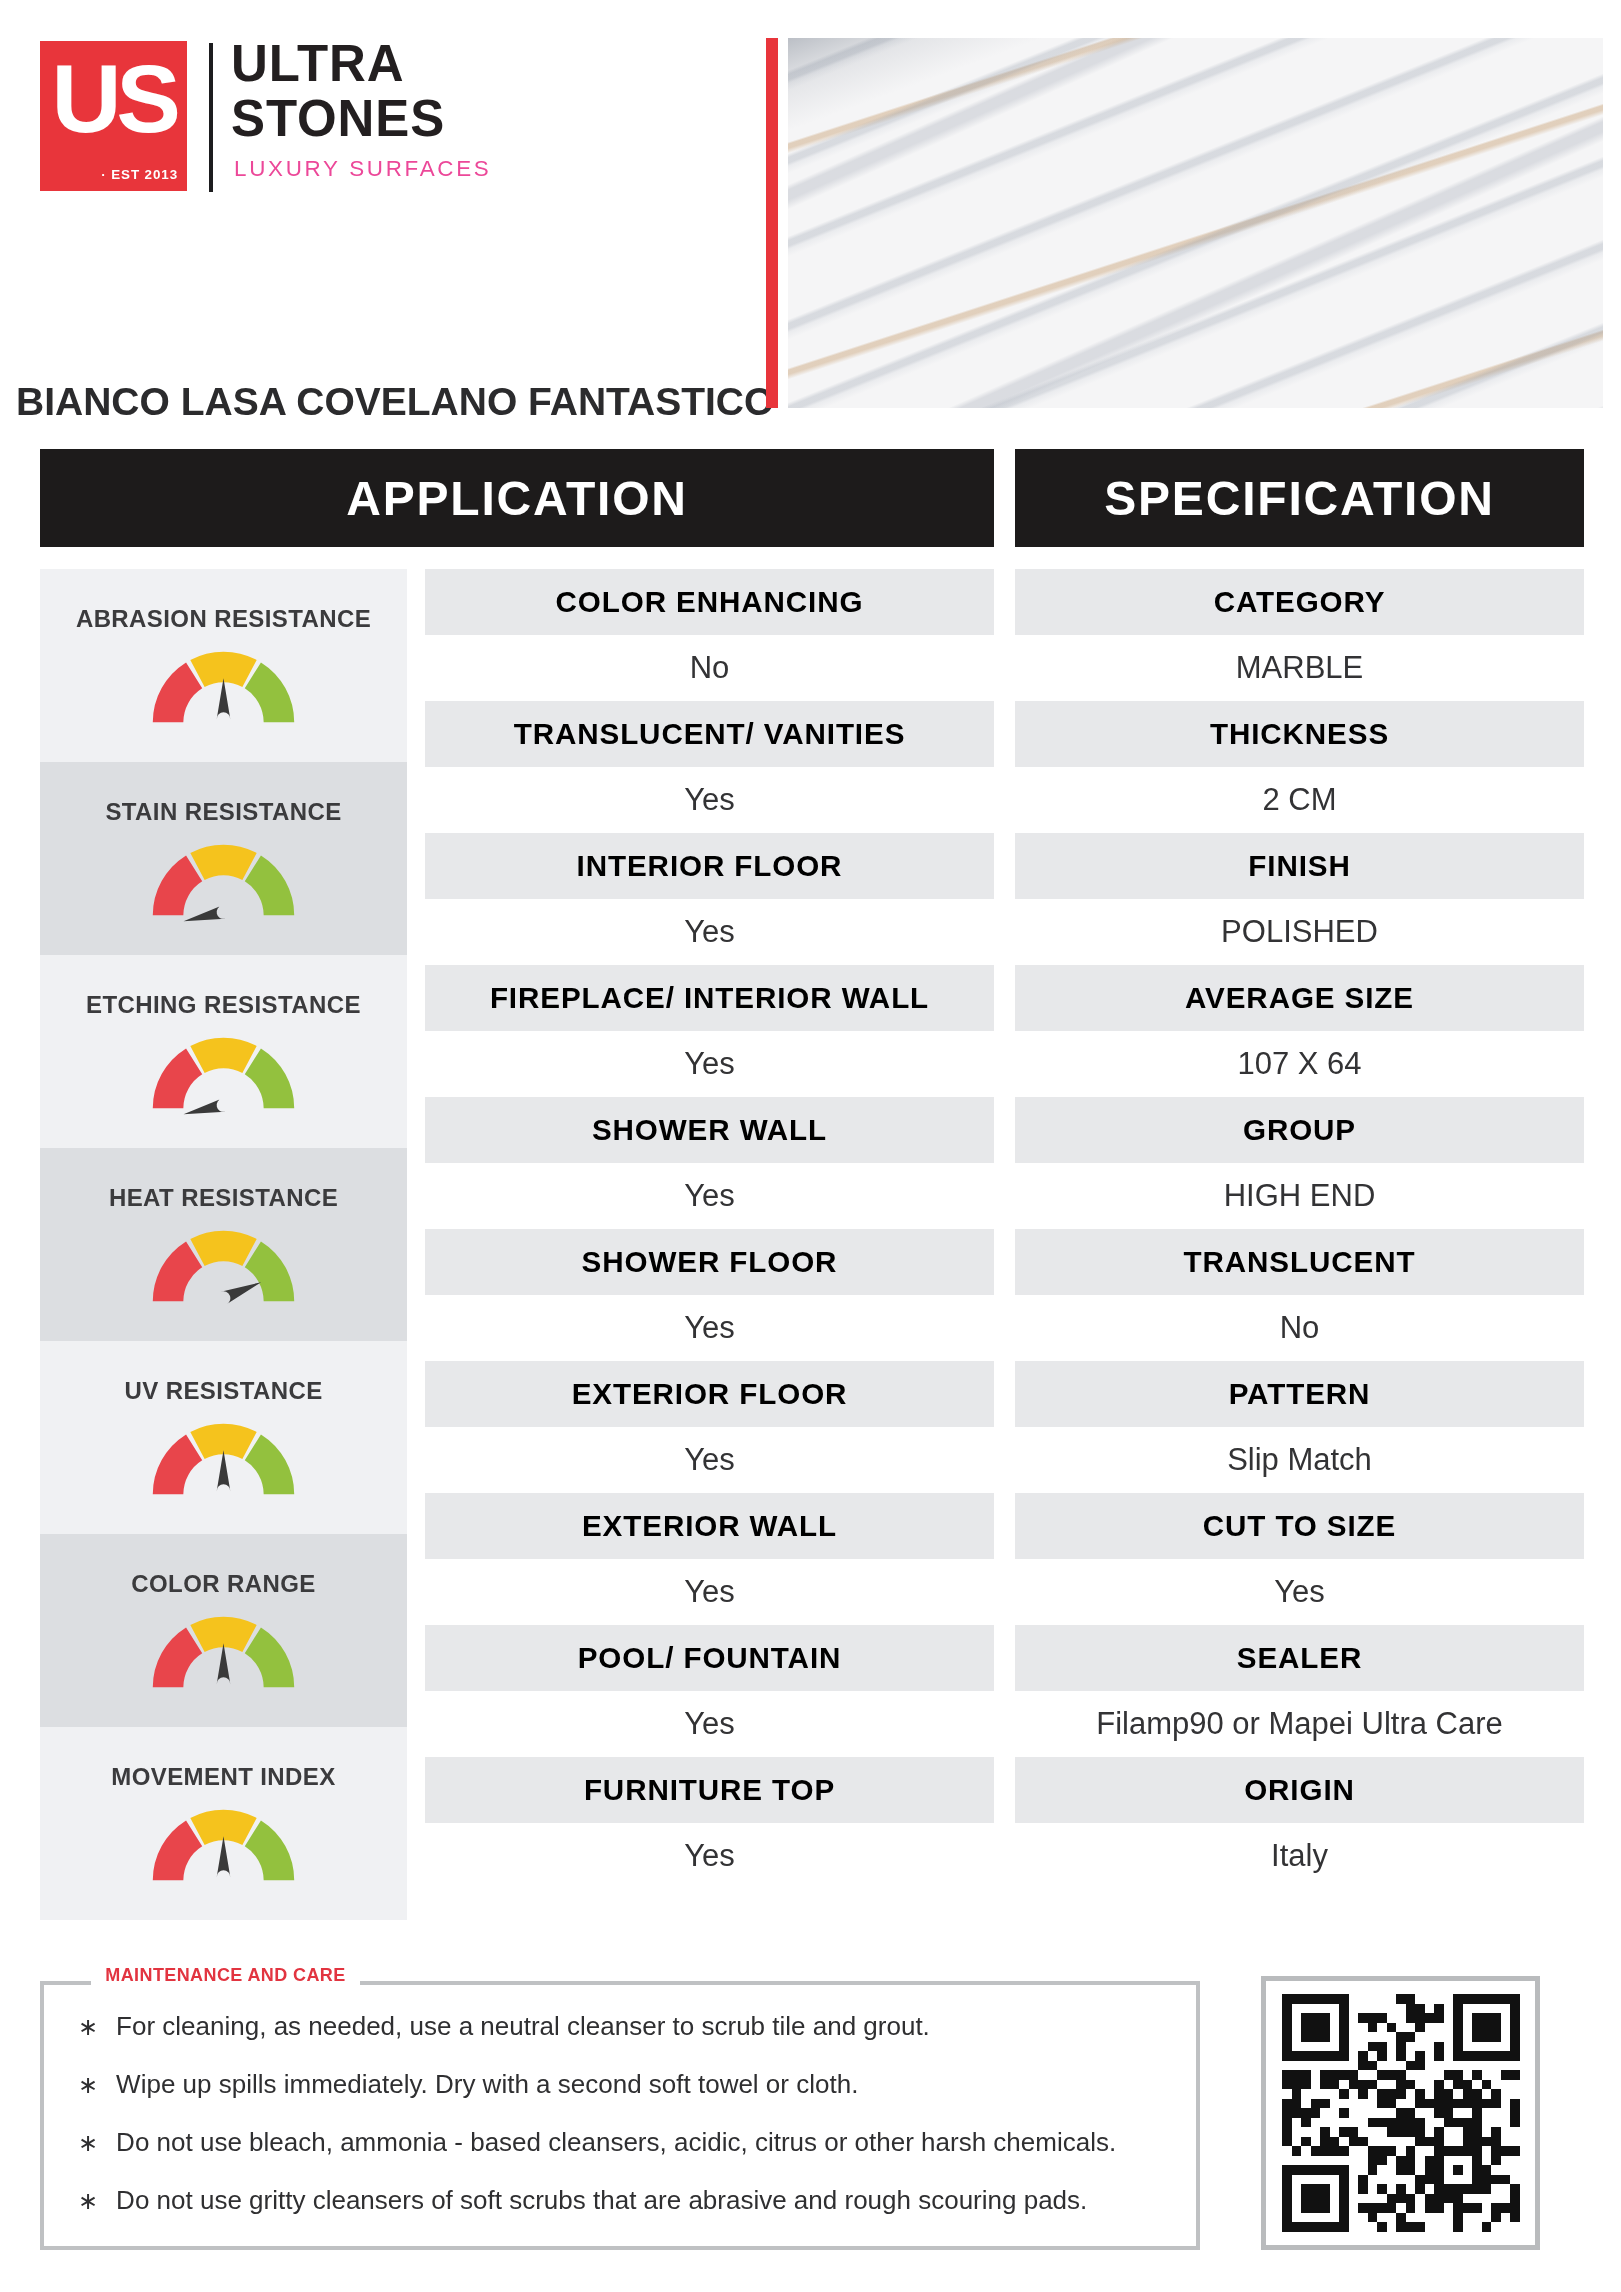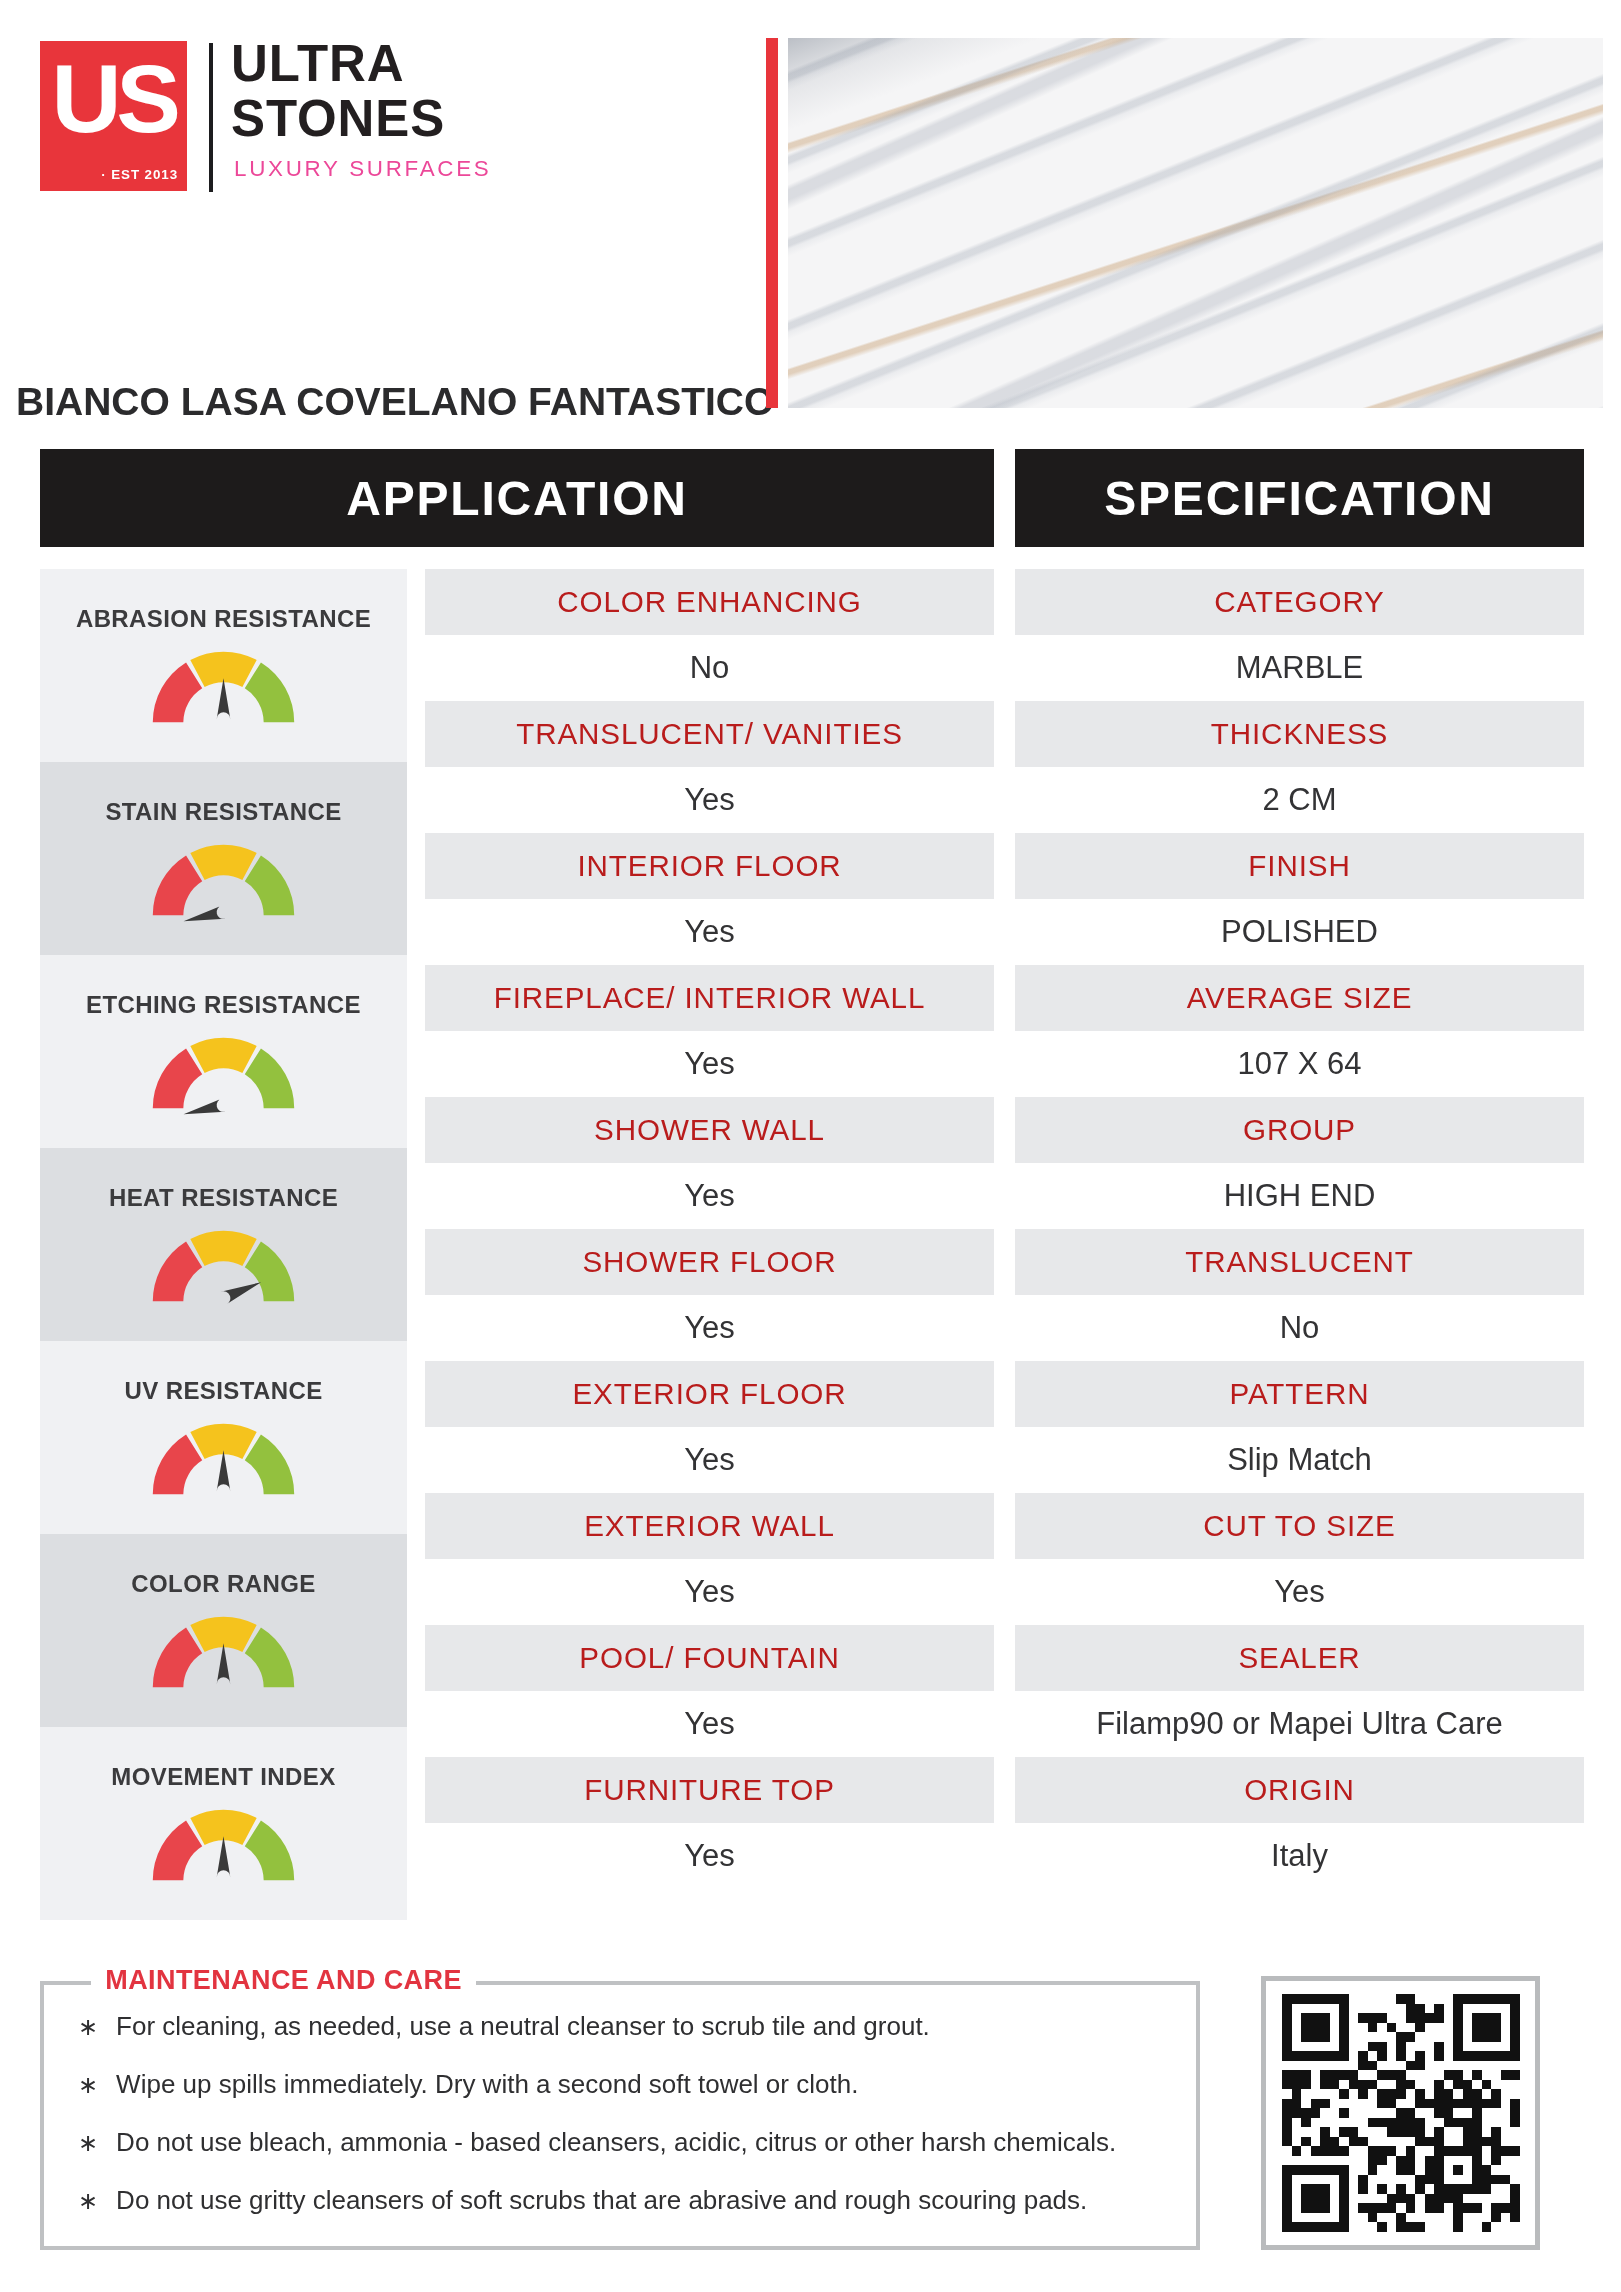--- a/index.html
+++ b/index.html
@@ -44,28 +44,28 @@
   .sidebar{position:absolute;left:40px;top:569px;width:367px;}
   .gauge-block{height:193px;position:relative;}
   .gauge-label{text-align:center;padding-top:36px;font-weight:bold;font-size:24px;
                color:#3b3b3d;letter-spacing:0.4px;}
   .gauge-svg{display:block;margin:9px auto 0;}
 
   
   .table{position:absolute;top:569px;width:569px;}
   .table.app{left:425px;} .table.spec{left:1015px;}
   .trow{height:66px;display:flex;align-items:center;justify-content:center;white-space:nowrap;}
-  .trow.head{font-weight:normal;font-size:29.6px;color:#b91c1c;letter-spacing:0.9px;}
+  .trow.head{font-weight:bold;font-size:29.6px;color:#000000;letter-spacing:0.9px;}
   .trow.val{background:#ffffff;font-size:31px;color:#333335;}
 
   
   .maintenance{position:absolute;left:40px;top:1981px;width:1160px;height:269px;
                border:4.5px solid #bfc1c3;box-sizing:border-box;background:#fff;}
   .m-title{position:absolute;top:-19.7px;left:47px;background:#ffffff;padding:0 14.3px;
-           font-size:27px;font-weight:bold;letter-spacing:0.4px;}
+           font-size:18px;font-weight:bold;letter-spacing:0.4px;}
   .m-list{margin:0;padding:12.5px 0 0 34px;list-style:none;}
   .m-item{font-size:26px;color:#2f2f31;height:58px;display:flex;align-items:center;}
   .m-bullet{margin-right:18px;font-size:24px;color:#2f2f31;}
 
   
   .qr-box{position:absolute;left:1261px;top:1976px;width:279px;height:274px;
           border:5.4px solid #b9bbbd;box-sizing:border-box;background:#fff;
           display:flex;align-items:center;justify-content:center;}
 </style>
 </head>

